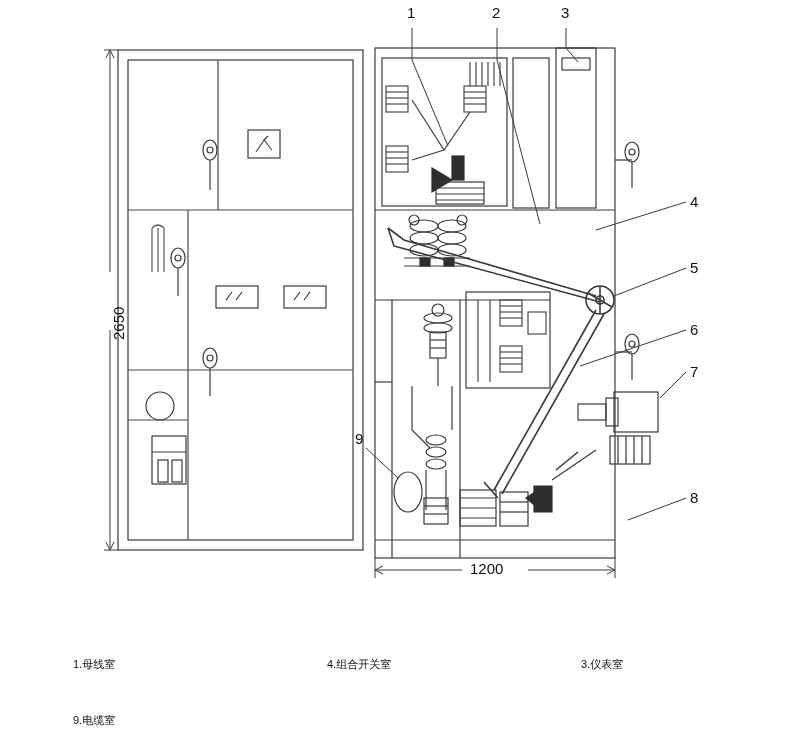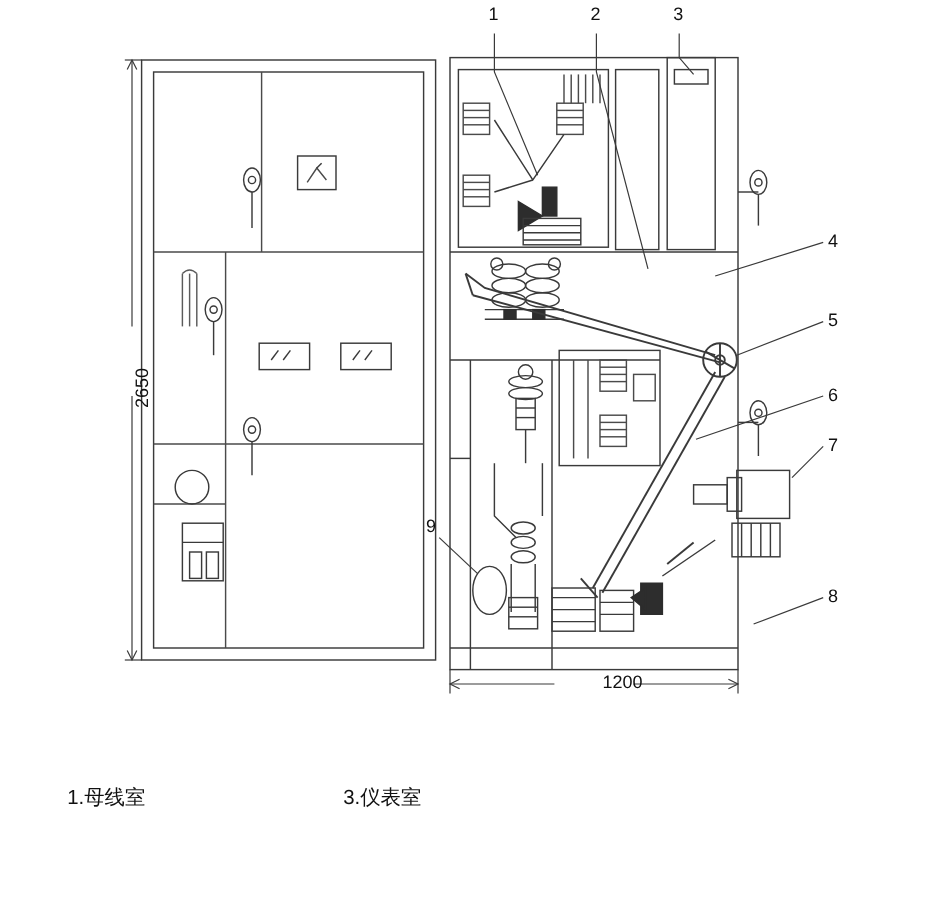--- a/index.html
+++ b/index.html
@@ -8,28 +8,29 @@
     background:#ffffff;
     font-family:"Liberation Sans", sans-serif;
     color:#222;
     position:relative;
     overflow:hidden;
   }
   .stage{position:absolute;left:0;top:0;width:786px;height:754px;}
   svg.diagram{position:absolute;left:0;top:0;width:786px;height:640px;}
   .legend{
     position:absolute;
-    left:56px;top:648px;
+    left:73px;top:648px;
     width:700px;
     display:grid;
     grid-template-columns:230px 230px 230px;
     grid-auto-rows:32px;
     align-items:center;
-    font-size:17px;
+    font-size:11px;
     color:#111;
+    gap:24px;
   }
   .legend .cell{white-space:nowrap;}
   .dimlabel{
     position:absolute;
     font-size:15px;
     color:#111;
   }
   .vert{
     transform:rotate(-90deg);
     transform-origin:left top;
@@ -298,30 +299,32 @@
       <path d="M686 202 L596 230"></path>
       <path d="M686 268 L614 296"></path>
       <path d="M686 330 L580 366"></path>
       <path d="M686 372 L660 398"></path>
       <path d="M686 498 L628 520"></path>
       <path d="M366 448 L398 478"></path>
     </g>
   </svg>
 
   <div class="dimlabel vert" style="left:110px;top:340px;">2650</div>
-  <div class="dimlabel" style="left:470px;top:560px;margin-left:32px;">1200</div>
+  <div class="dimlabel" style="left:470px;top:560px;">1200</div>
 
   <div class="callout" style="left:407px;top:4px;">1</div>
   <div class="callout" style="left:492px;top:4px;">2</div>
   <div class="callout" style="left:561px;top:4px;">3</div>
   <div class="callout" style="left:690px;top:193px;">4</div>
   <div class="callout" style="left:690px;top:259px;">5</div>
   <div class="callout" style="left:690px;top:321px;">6</div>
   <div class="callout" style="left:690px;top:363px;">7</div>
   <div class="callout" style="left:690px;top:489px;">8</div>
   <div class="callout" style="left:355px;top:430px;">9</div>
 
   <div class="legend">
     <div class="cell">1.母线室</div>
+    <div class="cell">4.组合开关室</div>
     <div class="cell">3.仪表室</div>
+    <div class="cell">9.电缆室</div>
   </div>
 
 </div>
 
 </body></html>

